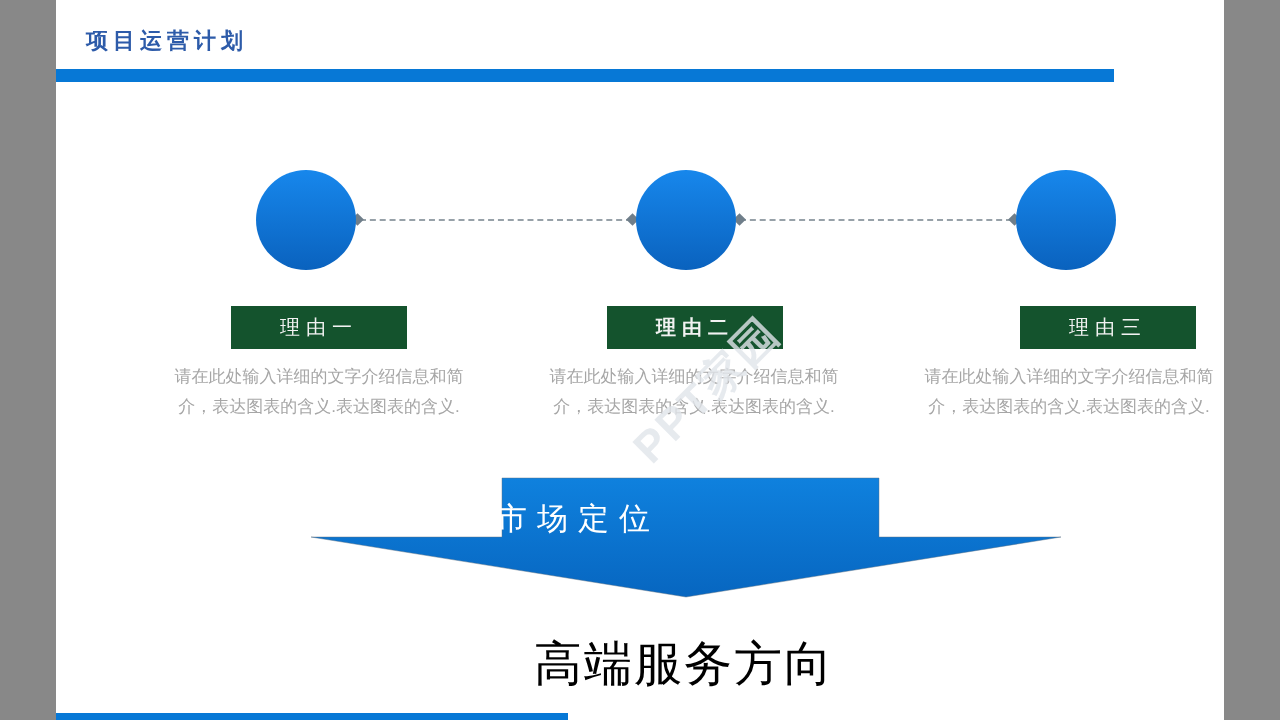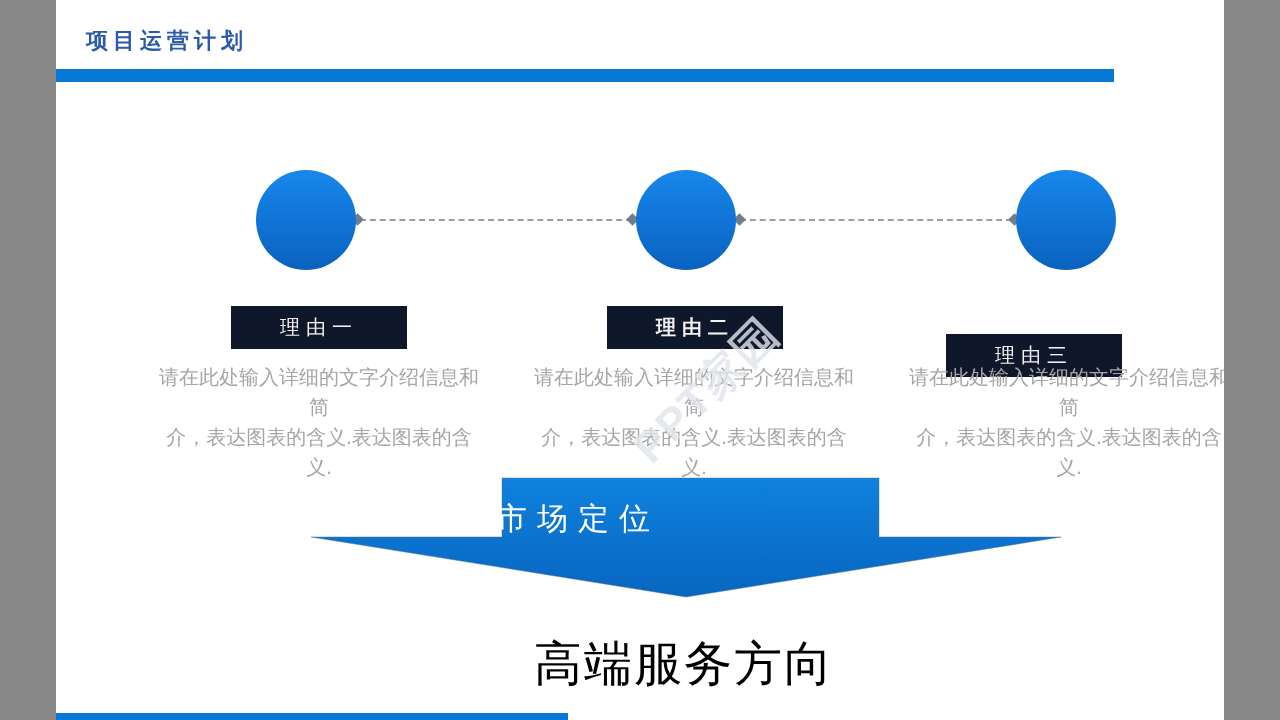--- a/index.html
+++ b/index.html
@@ -26,28 +26,28 @@
   .dash-line{
     position:absolute;top:219px;height:0;border-top:2px dashed #97A1A8;
   }
   .dl1{left:304px;width:272px;} .dl2{left:684px;width:272px;}
   .diamond{
     position:absolute;top:215px;width:9px;height:9px;background:#6F7E8A;
     transform:rotate(45deg);
   }
   .dm1{left:297px;} .dm2{left:572px;} .dm3{left:679px;} .dm4{left:954px;}
   .reason-box{
-    position:absolute;top:306px;width:176px;height:43px;background:#0f172a;
+    position:absolute;top:306px;width:176px;height:43px;background:#14532d;
     color:#F2F2F2;font-size:20px;letter-spacing:6px;text-align:center;
     line-height:43px;font-weight:300;
   }
-  .rb1{left:175px;} .rb2{left:551px;font-weight:bold;} .rb3{left:890px;margin-top:28px;}
+  .rb1{left:175px;} .rb2{left:551px;font-weight:bold;} .rb3{left:964px;}
   .reason-desc{
     position:absolute;top:362px;width:330px;color:#A6A6A6;
-    font-size:20px;line-height:30px;text-align:center;font-weight:300;
+    font-size:17px;line-height:30px;text-align:center;font-weight:300;
   }
   .rd1{left:98px;} .rd2{left:473px;} .rd3{left:848px;}
   .arrow-svg{position:absolute;left:240px;top:470px;}
   .arrow-label{
     position:absolute;left:440px;top:499px;width:390px;text-align:left;
     color:#ffffff;font-size:31px;letter-spacing:10px;line-height:40px;font-weight:400;
   }
   .conclusion{
     position:absolute;left:0;top:640px;width:1256px;text-align:center;
     color:#000000;font-size:48px;letter-spacing:2px;line-height:48px;font-weight:500;

